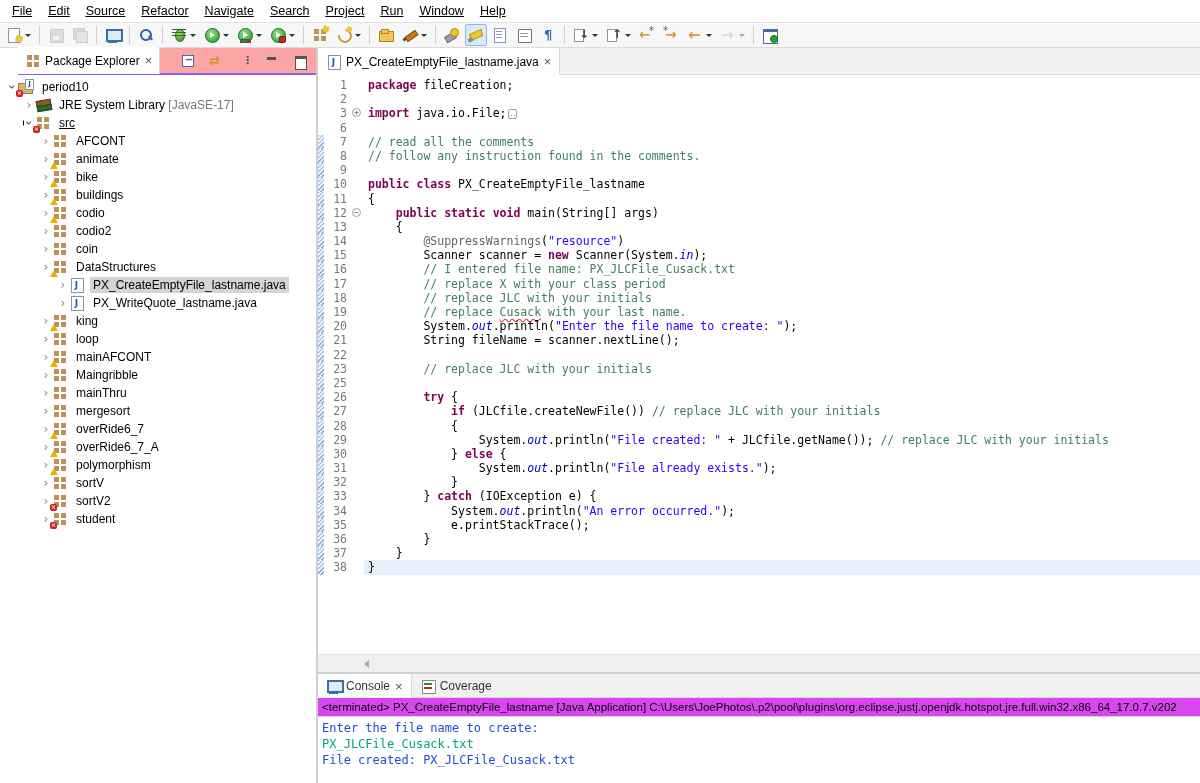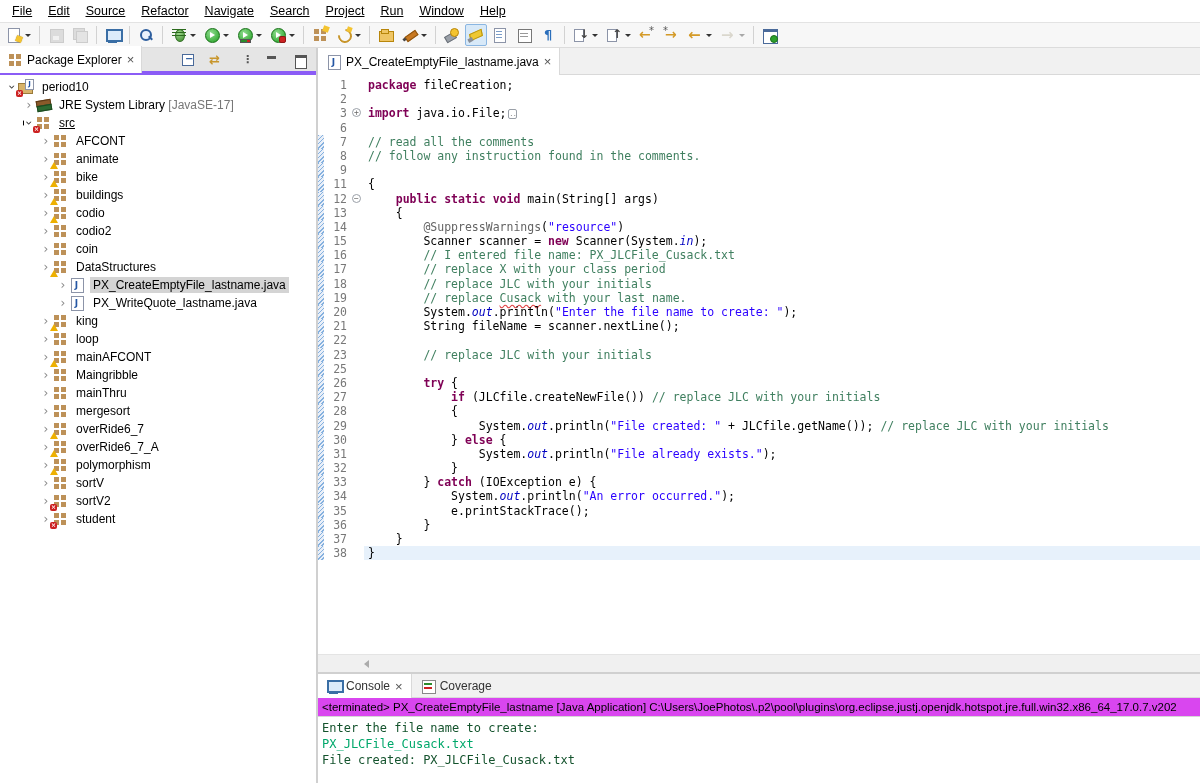--- a/index.html
+++ b/index.html
@@ -89,21 +89,21 @@
   .ic-java-file-icon::before { content:""; position:absolute; left:2px; top:1px; width:11px; height:13px; background:#fff; border:1px solid #8c94a8; }
   .ic-java-file-icon::after { content:"J"; position:absolute; left:2px; top:2px; width:11px; font:bold 9px/13px "DejaVu Sans",sans-serif; color:#2456a4; text-align:center; }
   .badge-error { position:absolute; left:-2px; bottom:-2px; width:7px; height:7px; background:#cc2020; border-radius:2px; z-index:3; }
   .badge-error::after { content:"\00D7"; position:absolute; left:0; top:-1px; width:7px; font:bold 6px/8px "DejaVu Sans",sans-serif; color:#fff; text-align:center; }
   .badge-warning { position:absolute; left:-2px; bottom:-2px; width:0; height:0; border-left:4px solid transparent; border-right:4px solid transparent; border-bottom:7px solid #eeb000; z-index:3; }
   .close-icon { font-size:13px; color:#555; margin-left:5px; line-height:1; cursor:default; }
 
   
   .main { flex:1 1 auto; display:flex; min-height:0; }
   .left-panel { width:318px; flex:0 0 auto; border-right:2px solid #d0d0d0; display:flex; flex-direction:column; background:#fff; }
-  .panel-header { height:27px; background:#e5e5e5; border-bottom:4px solid #8b5cf6; display:flex; align-items:center; flex:0 0 auto; }
+  .panel-header { height:27px; background:#fca5a5; border-bottom:2px solid #8b5cf6; display:flex; align-items:center; flex:0 0 auto;margin-left:18px; }
   .view-tab { height:27px; display:flex; align-items:center; background:#fff; border-right:1px solid #d9d9d9; padding:0 7px; font-size:12px; }
   .view-tab .ic { margin-right:4px; }
   .panel-icons { margin-left:auto; display:flex; align-items:center; gap:4px; padding-right:4px; }
 
   
   .tree { flex:1 1 auto; overflow:hidden; padding-top:3px; font-size:12px; }
   .tree-row { height:18px; display:flex; align-items:center; white-space:nowrap; }
   .tree-row .tw { width:12px; flex:0 0 auto; font:12px/12px "DejaVu Sans",sans-serif; color:#8a8a8a; text-align:center; }
   .tree-row .tw.exp { transform:rotate(90deg); color:#333; }
   .tree-row .ic { flex:0 0 auto; margin-right:5px; }
@@ -136,21 +136,21 @@
   .scroll-left-arrow { position:absolute; left:46px; top:5px; width:0; height:0; border-top:4px solid transparent; border-bottom:4px solid transparent; border-right:5px solid #ababab; }
 
   
   .console-panel { height:111px; flex:0 0 auto; border-top:2px solid #d0d0d0; display:flex; flex-direction:column; background:#fff; }
   .console-tabbar { height:24px; background:#f1f1f1; border-bottom:1px solid #d9d9d9; display:flex; flex:0 0 auto; }
   .ctab { height:24px; display:flex; align-items:center; padding:0 8px; font-size:12px; color:#333; }
   .ctab.active { background:#fff; border-right:1px solid #d9d9d9; }
   .ctab .ic { margin-right:4px; }
   .console-status { height:19px; flex:0 0 auto; background:#d946ef; border-bottom:1px solid #d6d6d6; font-size:11.5px; line-height:18px; padding-left:4px; white-space:nowrap; overflow:hidden; }
   .console-output { flex:1 1 auto; font:12px/16px "DejaVu Sans Mono","Liberation Mono",monospace; padding:3px 0 0 4px; white-space:pre; overflow:hidden; }
-  .co-stdout { color:#14532d; }
+  .co-stdout { color:#1d4ed8; }
   .co-stdin { color:#00a86b; }
 </style>
 </head>
 <body>
 
 <div class="window">
 
 
   <div class="menubar">
       <span class="menu-item"><u>F</u>ile</span>
@@ -462,20 +462,21 @@
       </div>
 
       <div class="editor">
           <div class="cl"><span class="diff"></span><span class="ln">1</span><span class="fold"></span><span class="codetxt"><span class="tk-k">package</span><span class="tk-p"> fileCreation;</span></span></div>
           <div class="cl"><span class="diff"></span><span class="ln">2</span><span class="fold"></span><span class="codetxt"></span></div>
           <div class="cl"><span class="diff"></span><span class="ln">3</span><span class="fold"><span class="foldmark">+</span></span><span class="codetxt"><span class="tk-k">import</span><span class="tk-p"> java.io.File;</span><span class="fbox">..</span></span></div>
           <div class="cl"><span class="diff"></span><span class="ln">6</span><span class="fold"></span><span class="codetxt"></span></div>
           <div class="cl"><span class="diff hatch"></span><span class="ln">7</span><span class="fold"></span><span class="codetxt"><span class="tk-c">// read all the comments</span></span></div>
           <div class="cl"><span class="diff hatch"></span><span class="ln">8</span><span class="fold"></span><span class="codetxt"><span class="tk-c">// follow any instruction found in the comments.</span></span></div>
           <div class="cl"><span class="diff hatch"></span><span class="ln">9</span><span class="fold"></span><span class="codetxt"></span></div>
+          <div class="cl"><span class="diff hatch"></span><span class="ln">10</span><span class="fold"></span><span class="codetxt"><span class="tk-k">public</span><span class="tk-p"> </span><span class="tk-k">class</span><span class="tk-p"> PX_CreateEmptyFile_lastname</span></span></div>
           <div class="cl"><span class="diff hatch"></span><span class="ln">11</span><span class="fold"></span><span class="codetxt"><span class="tk-p">{</span></span></div>
           <div class="cl"><span class="diff hatch"></span><span class="ln">12</span><span class="fold"><span class="foldmark">−</span></span><span class="codetxt"><span class="tk-p">    </span><span class="tk-k">public</span><span class="tk-p"> </span><span class="tk-k">static</span><span class="tk-p"> </span><span class="tk-k">void</span><span class="tk-p"> main(String[] args)</span></span></div>
           <div class="cl"><span class="diff hatch"></span><span class="ln">13</span><span class="fold"></span><span class="codetxt"><span class="tk-p">    {</span></span></div>
           <div class="cl"><span class="diff hatch"></span><span class="ln">14</span><span class="fold"></span><span class="codetxt"><span class="tk-p">        </span><span class="tk-a">@SuppressWarnings</span><span class="tk-p">(</span><span class="tk-s">"resource"</span><span class="tk-p">)</span></span></div>
           <div class="cl"><span class="diff hatch"></span><span class="ln">15</span><span class="fold"></span><span class="codetxt"><span class="tk-p">        Scanner scanner = </span><span class="tk-k">new</span><span class="tk-p"> Scanner(System.</span><span class="tk-f">in</span><span class="tk-p">);</span></span></div>
           <div class="cl"><span class="diff hatch"></span><span class="ln">16</span><span class="fold"></span><span class="codetxt"><span class="tk-p">        </span><span class="tk-c">// I entered file name: PX_JLCFile_Cusack.txt</span></span></div>
           <div class="cl"><span class="diff hatch"></span><span class="ln">17</span><span class="fold"></span><span class="codetxt"><span class="tk-p">        </span><span class="tk-c">// replace X with your class period</span></span></div>
           <div class="cl"><span class="diff hatch"></span><span class="ln">18</span><span class="fold"></span><span class="codetxt"><span class="tk-p">        </span><span class="tk-c">// replace JLC with your initials</span></span></div>
           <div class="cl"><span class="diff hatch"></span><span class="ln">19</span><span class="fold"></span><span class="codetxt"><span class="tk-p">        </span><span class="tk-c">// replace </span><span class="tk-m">Cusack</span><span class="tk-c"> with your last name.</span></span></div>
           <div class="cl"><span class="diff hatch"></span><span class="ln">20</span><span class="fold"></span><span class="codetxt"><span class="tk-p">        System.</span><span class="tk-f">out</span><span class="tk-p">.println(</span><span class="tk-s">"Enter the file name to create: "</span><span class="tk-p">);</span></span></div>

